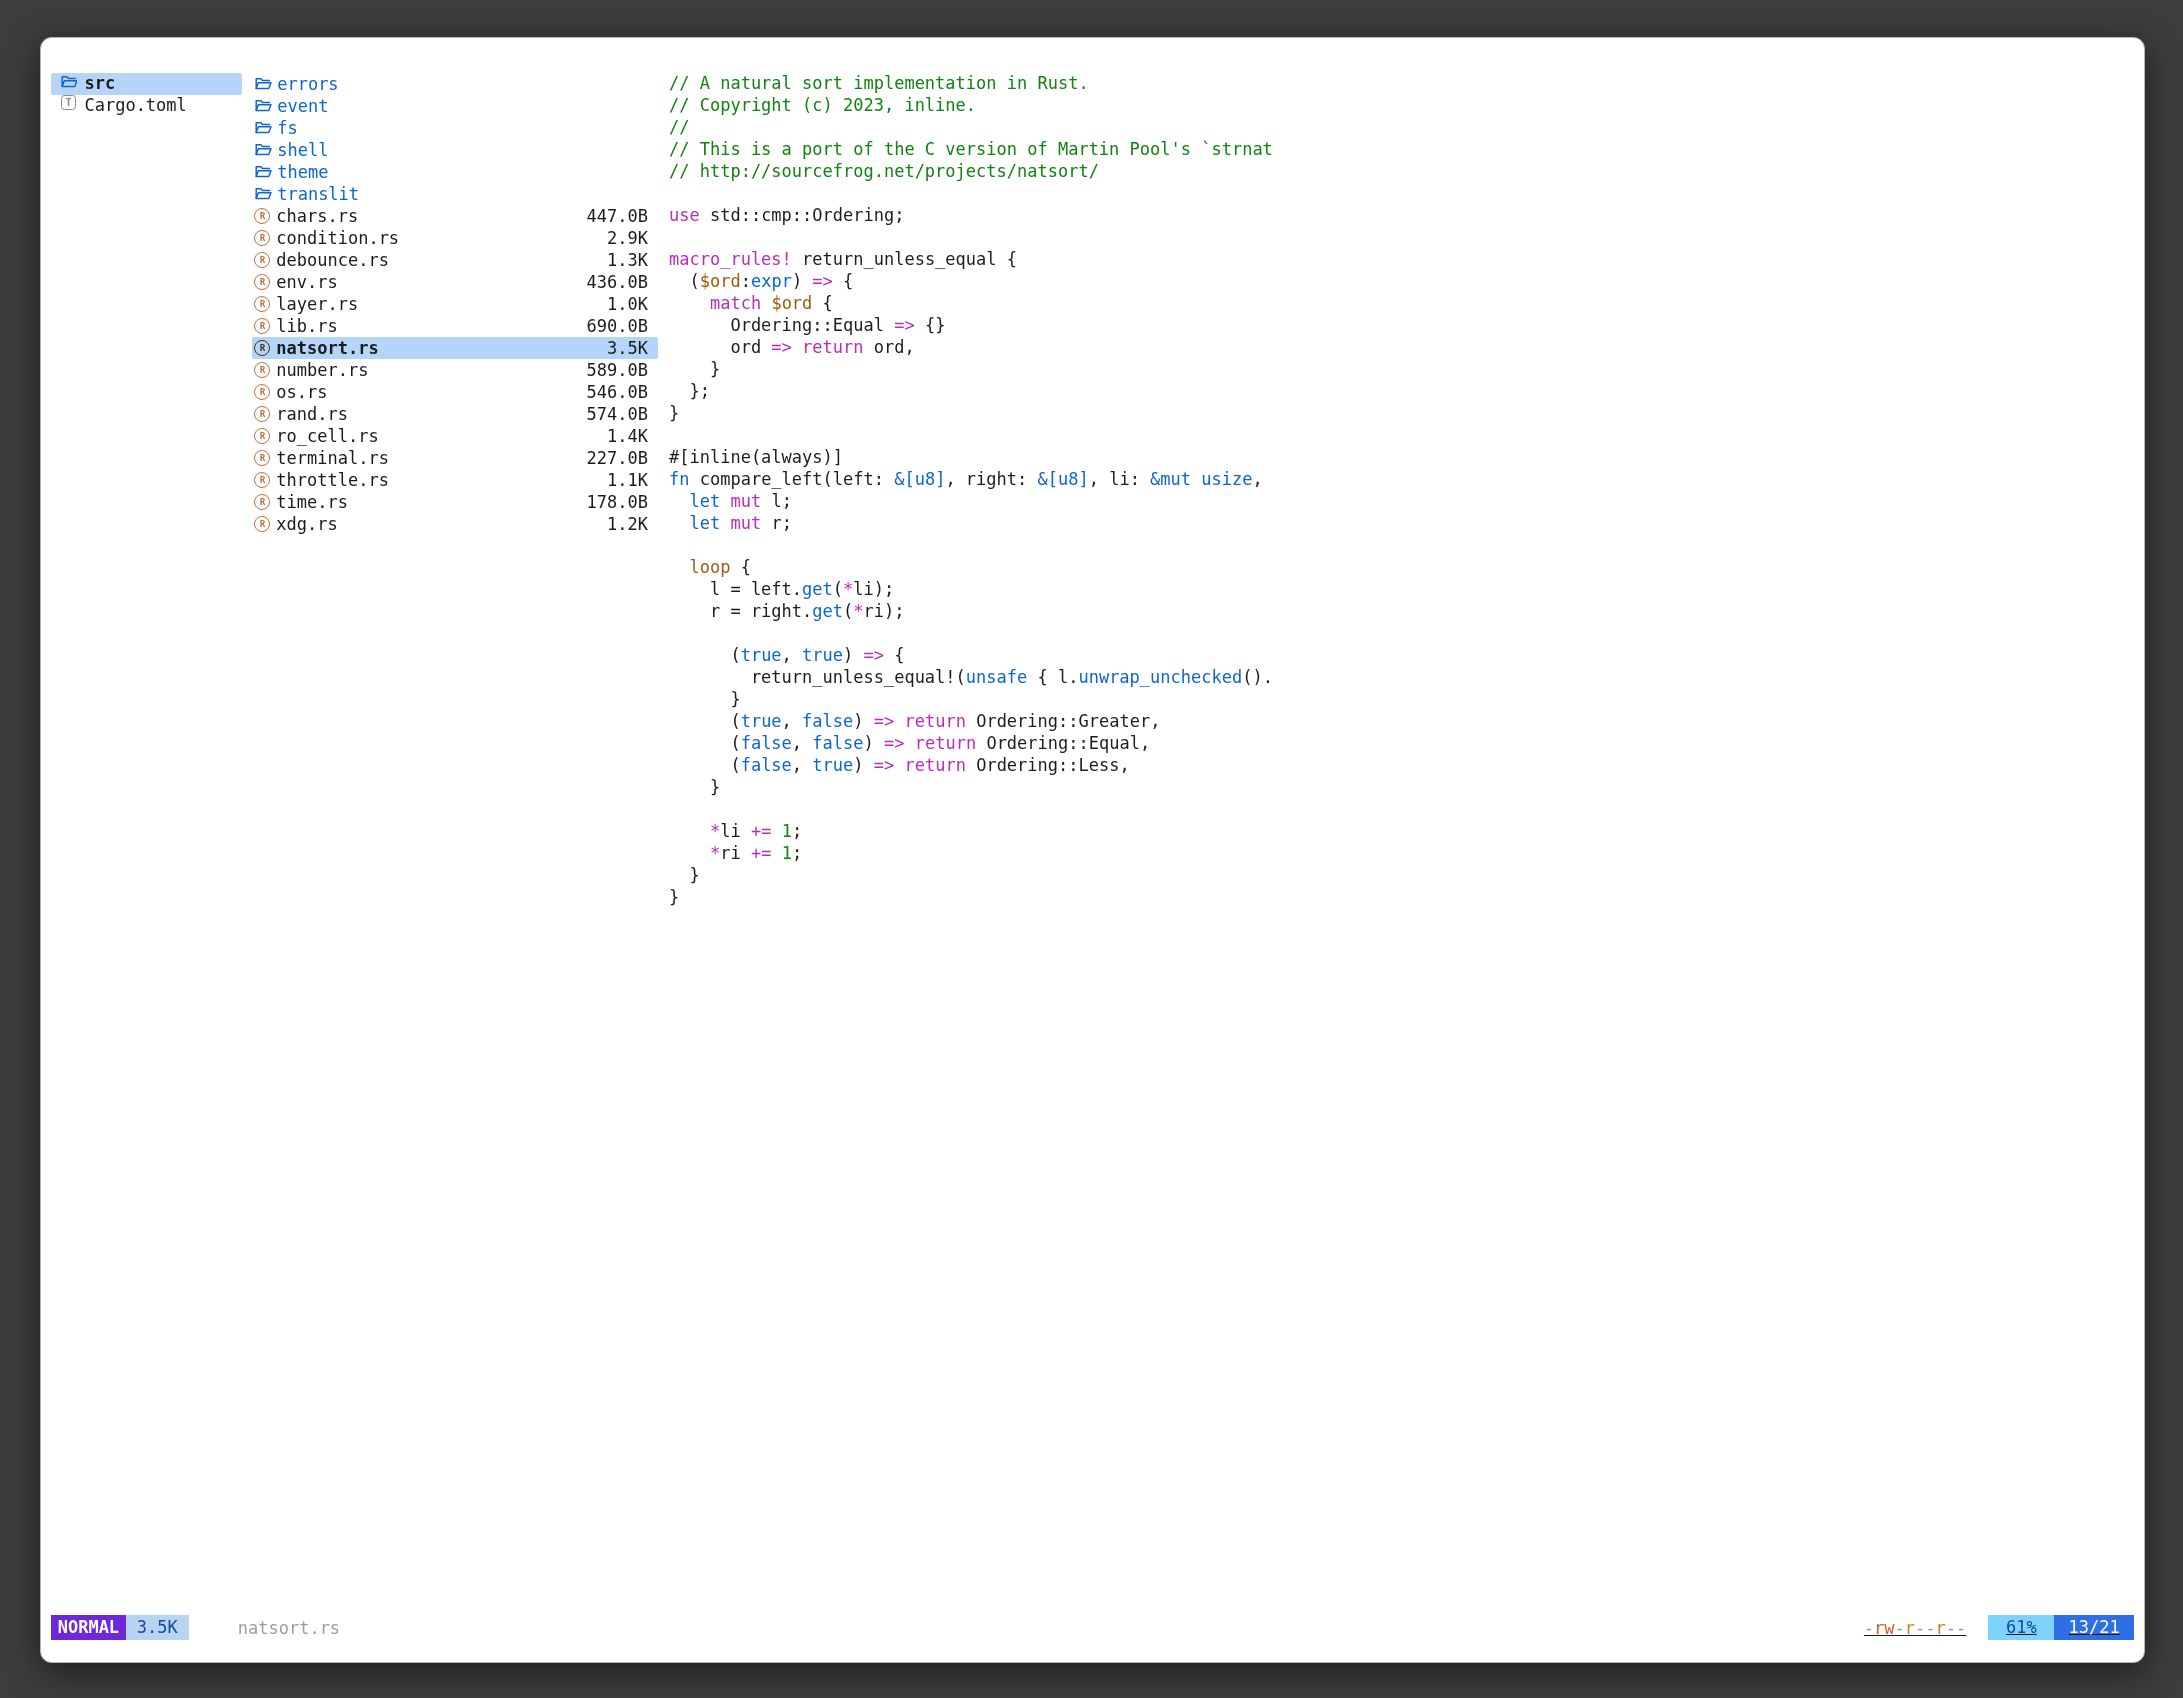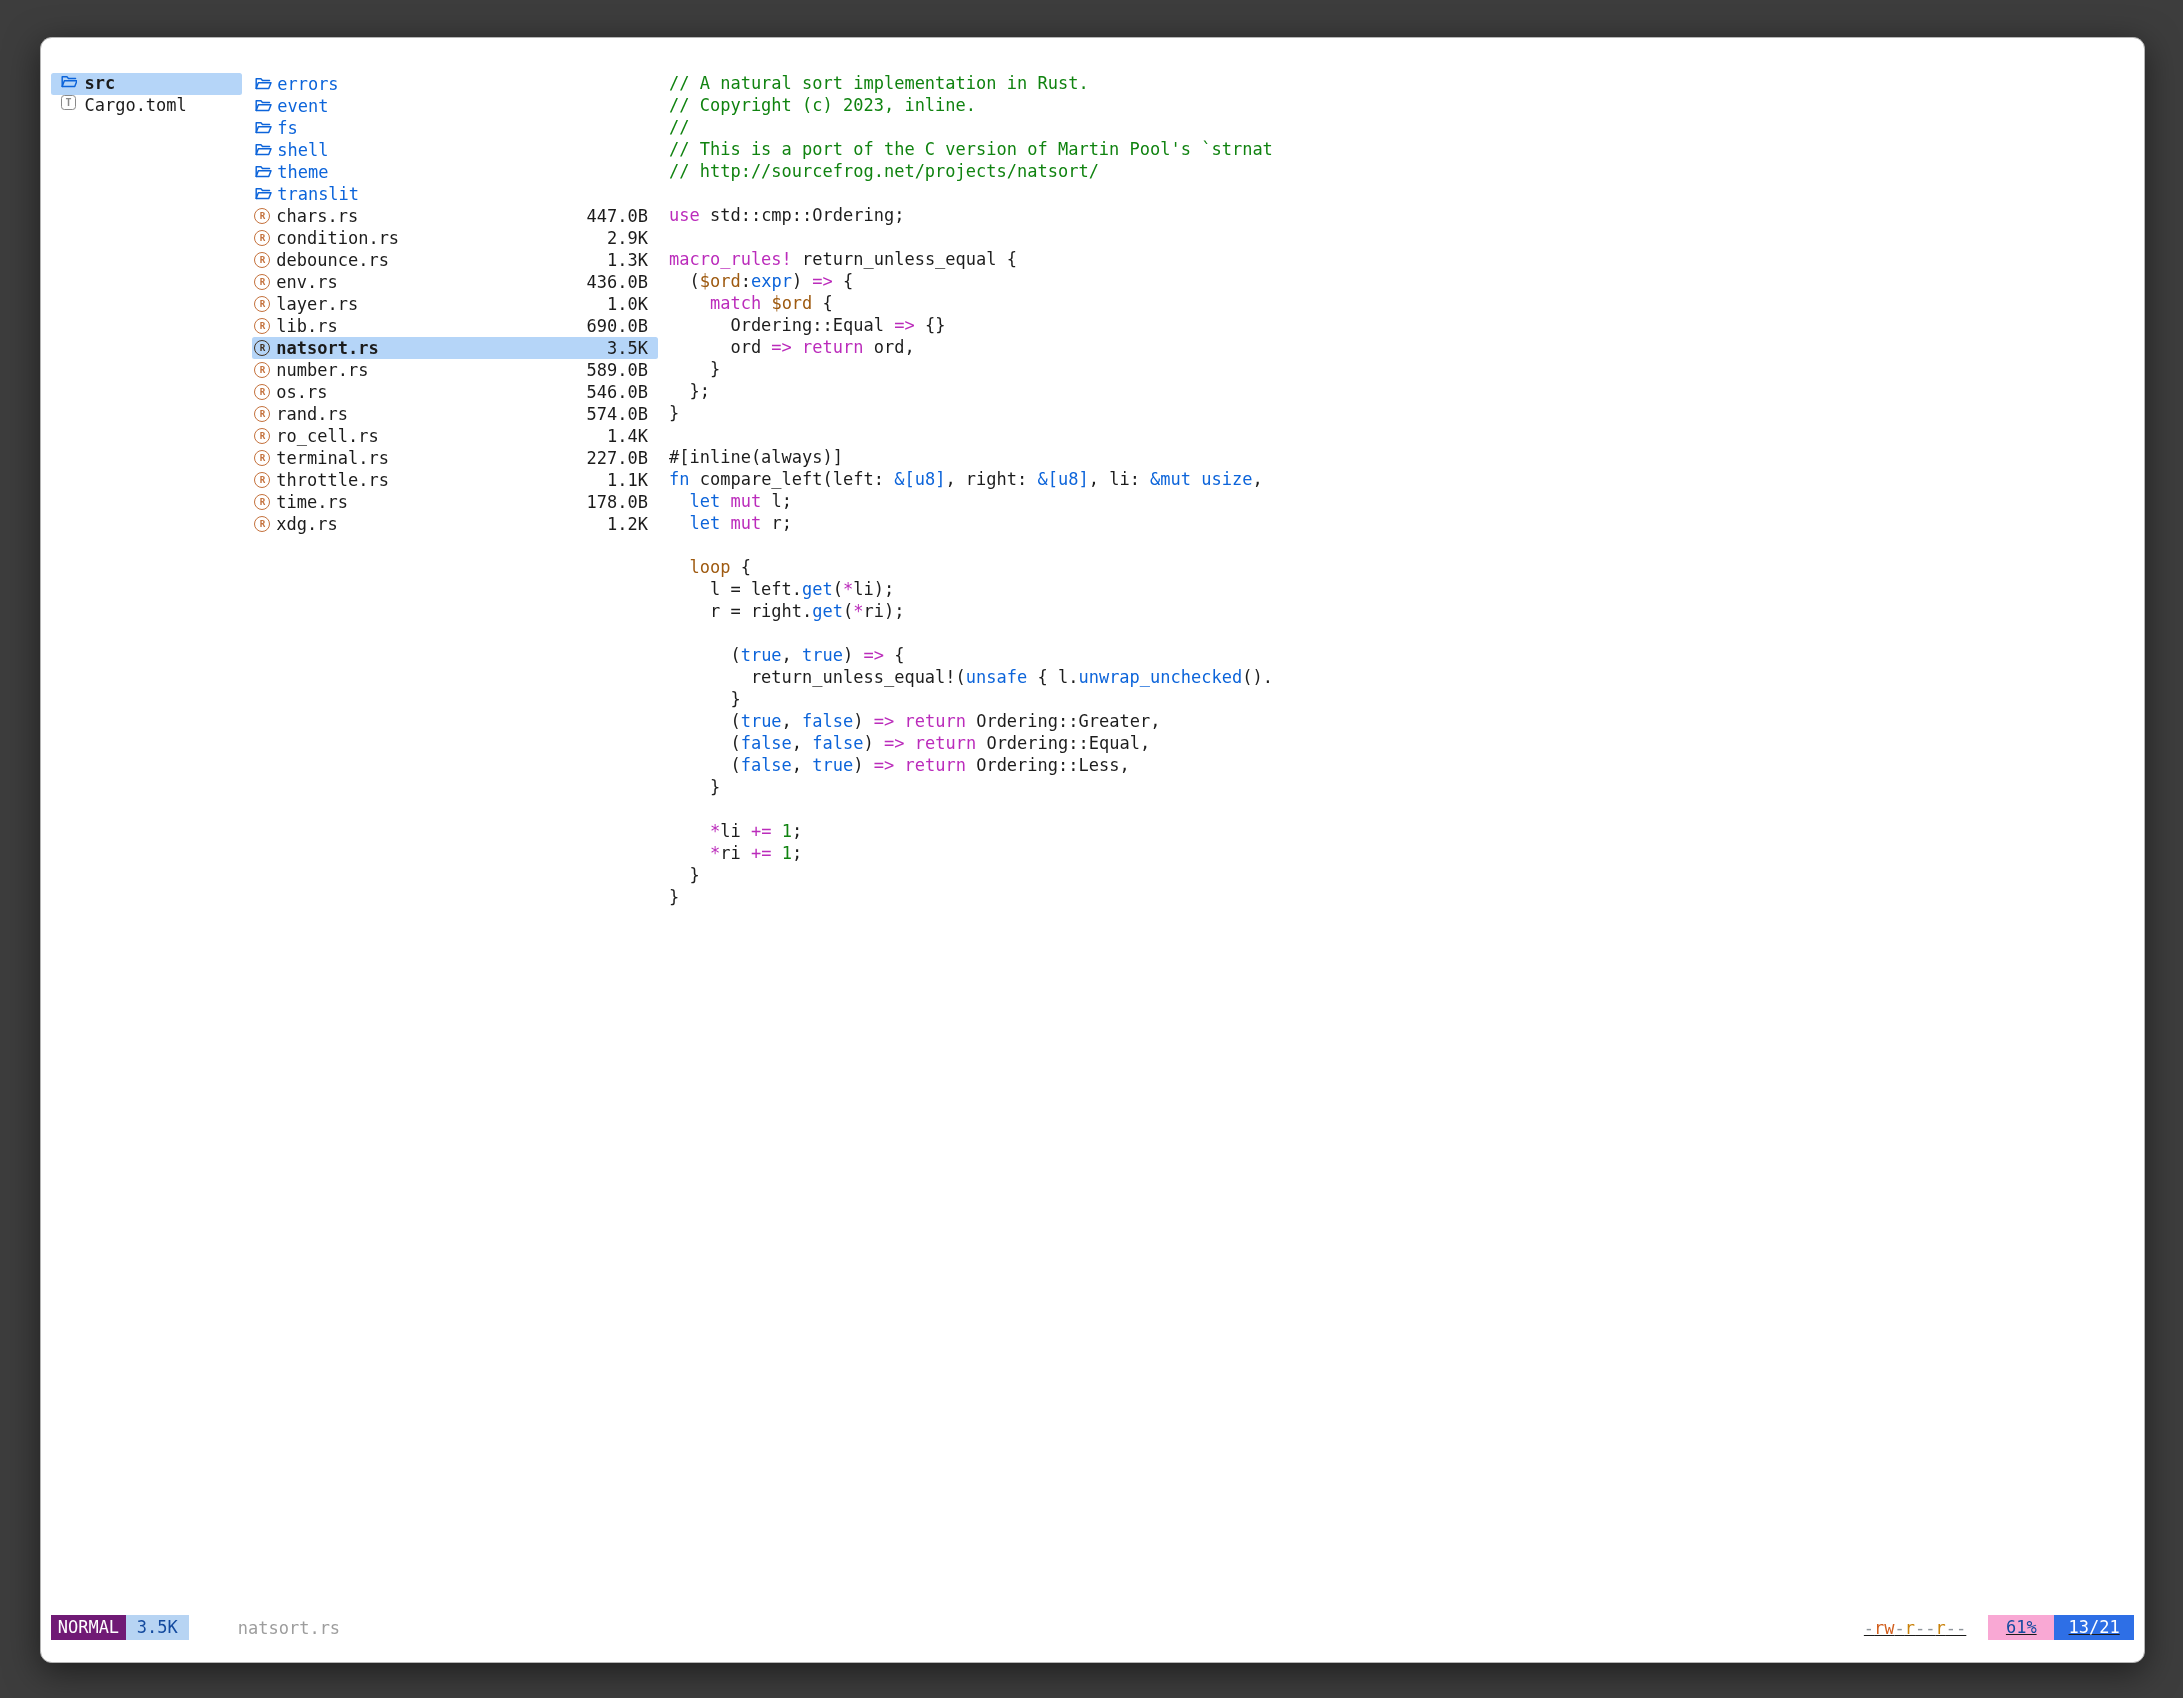--- a/index.html
+++ b/index.html
@@ -30,27 +30,27 @@
   .ico.toml{color:#8a8a8a;border:1.7px solid currentColor;border-radius:3.4px;width:15px;height:15px;
     font-size:10px;font-weight:bold;margin:0 1.7px;}
 
   .cline{height:22px;white-space:pre;}
   .tk-d{color:#1d1d1d}.tk-g{color:#108310}.tk-k{color:#bb2cbb}
   .tk-b{color:#0c64da}.tk-v{color:#9e5a10}.tk-n{color:#108310}
 
   .statusbar{position:absolute;left:10px;right:10px;bottom:22px;height:25px;display:flex;
     align-items:center;white-space:pre;}
   .seg{height:25px;line-height:25px;display:inline-block;}
-  .seg-mode{background:#701a75;color:#ffffff;font-weight:normal;padding:0 6.7px;}
+  .seg-mode{background:#6d28d9;color:#ffffff;font-weight:bold;padding:0 6.7px;}
   .seg-size{background:#b7d4f3;color:#134a9f;padding:0 11px;}
   .sb-fname{color:#9d9d9d;margin-left:49px;}
   .sb-right{margin-left:auto;display:flex;align-items:center;text-decoration:underline;}
   .sb-perm{margin-right:22px;}
   .pm-d{color:#8f959b}.pm-o{color:#d25f1e}.pm-y{color:#c9820a}
-  .seg-pct{background:#f9a8d4;color:#134a9f;padding:0 17.6px;}
+  .seg-pct{background:#7dd3fc;color:#134a9f;padding:0 17.6px;}
   .seg-pos{background:#2e6fe6;color:#ffffff;padding:0 14.3px;}
 </style>
 </head>
 <body>
 
 <div class="window">
   <div class="pane pane-parent">
       <div class="prow selected">
         <span class="ico dir">
           <svg viewBox="0 0 24 24" fill="none" stroke="currentColor" stroke-width="2" stroke-linejoin="round" stroke-linecap="round">

